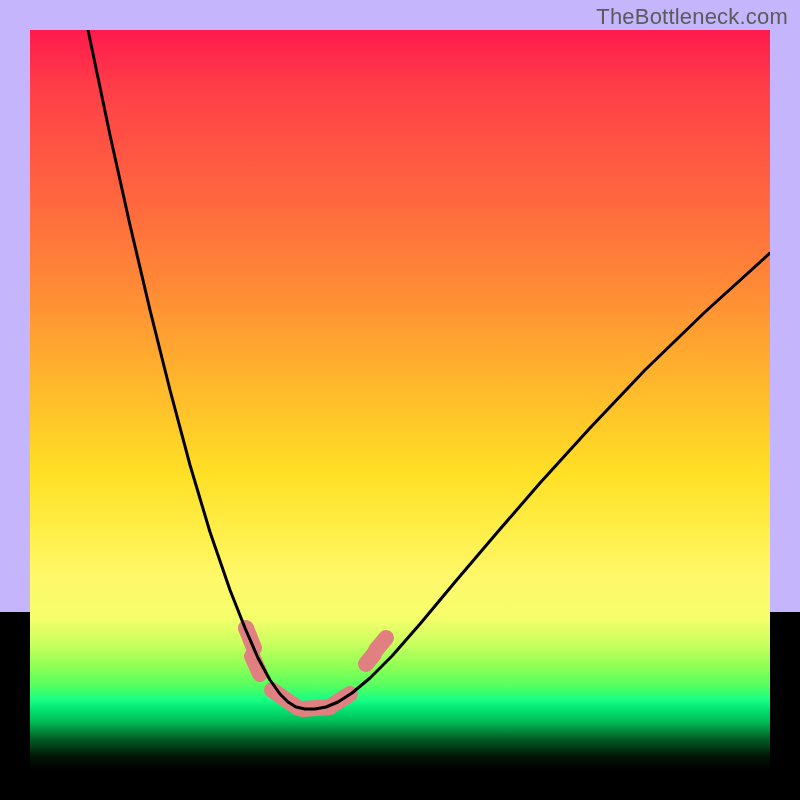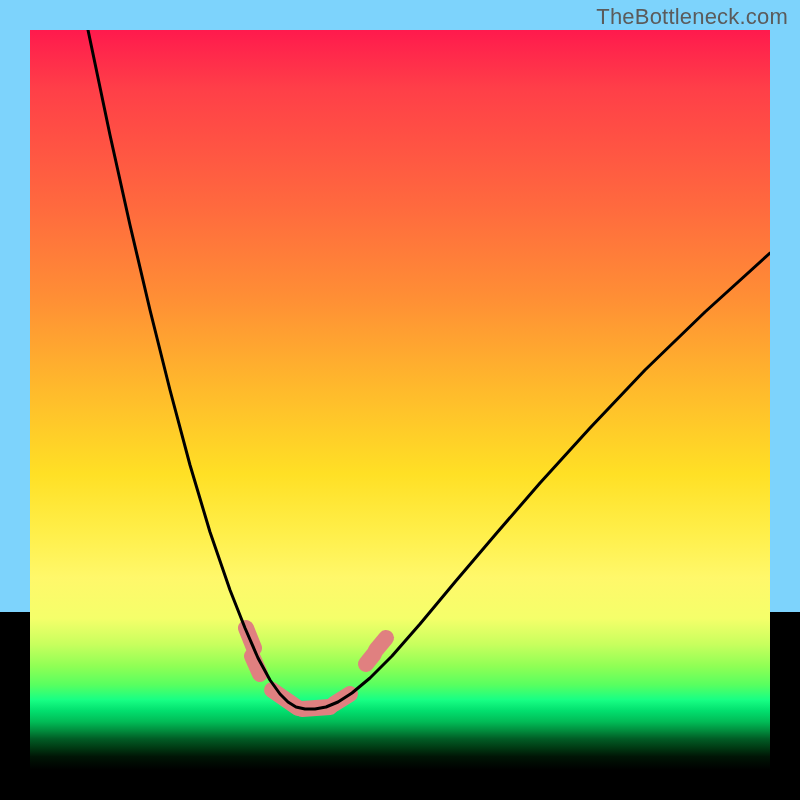--- a/index.html
+++ b/index.html
@@ -10,21 +10,21 @@
     background: #000;
     overflow: hidden;
     font-family: Arial, Helvetica, sans-serif;
   }
   .frame {
     position: absolute;
     left: 0;
     top: 0;
     width: 800px;
     height: 612px;
-    background: #7dd3fc;
+    background: #c4b5fd;
   }
   .plot-area {
     position: absolute;
     left: 30px;
     top: 30px;
     width: 740px;
     height: 740px;
     overflow: hidden;
   }
   .gradient {

